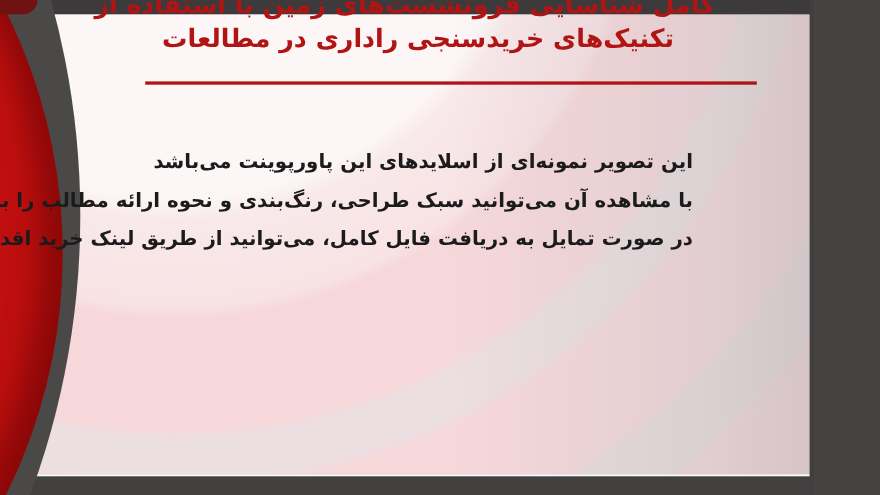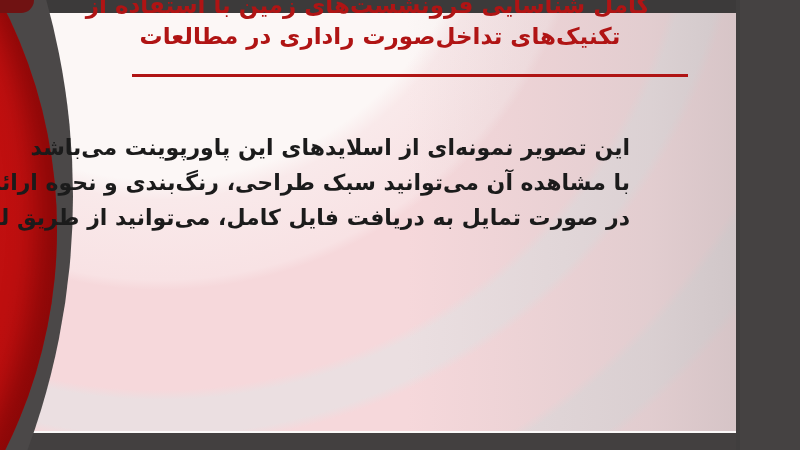--- a/index.html
+++ b/index.html
@@ -57,21 +57,21 @@
   .title-block{
     position:absolute;left:110px;right:90px;top:-10px;z-index:7;
     direction:rtl;text-align:center;
     color:#b01414;font-size:23px;font-weight:700;line-height:31px;
   }
   .title-block .tline{white-space:nowrap;}
 
   .body-block{
     position:absolute;left:30px;right:110px;top:130px;z-index:7;
     direction:rtl;text-align:right;
-    color:#1b1b1b;font-size:22px;font-weight:700;line-height:35px;
+    color:#1b1b1b;font-size:18px;font-weight:700;line-height:35px;
   }
   .body-block .bline{white-space:nowrap;}
 </style>
 </head>
 <body>
 
 <div class="slide">
 
   <div class="panel-bg"></div>
 
@@ -81,21 +81,21 @@
 
   <div class="gap-circle"></div>
   <div class="red-circle-left"></div>
   <div class="corner-wedge"></div>
   <div class="red-circle-right"></div>
 
   <div class="title-rule"></div>
 
   <div class="title-block">
     <div class="tline">کامل شناسایی فرونشست‌های زمین با استفاده از</div>
-    <div class="tline">تکنیک‌های تداخل‌صورت راداری در مطالعات</div>
+    <div class="tline">تکنیک‌های خرید‌سنجی راداری در مطالعات</div>
   </div>
 
   <div class="body-block">
     <div class="bline">این تصویر نمونه‌ای از اسلایدهای این پاورپوینت می‌باشد</div>
     <div class="bline">با مشاهده آن می‌توانید سبک طراحی، رنگ‌بندی و نحوه ارائه مطالب را بررسی نمایید</div>
     <div class="bline">در صورت تمایل به دریافت فایل کامل، می‌توانید از طریق لینک خرید اقدام فرمایید</div>
   </div>
 
 </div>
 

